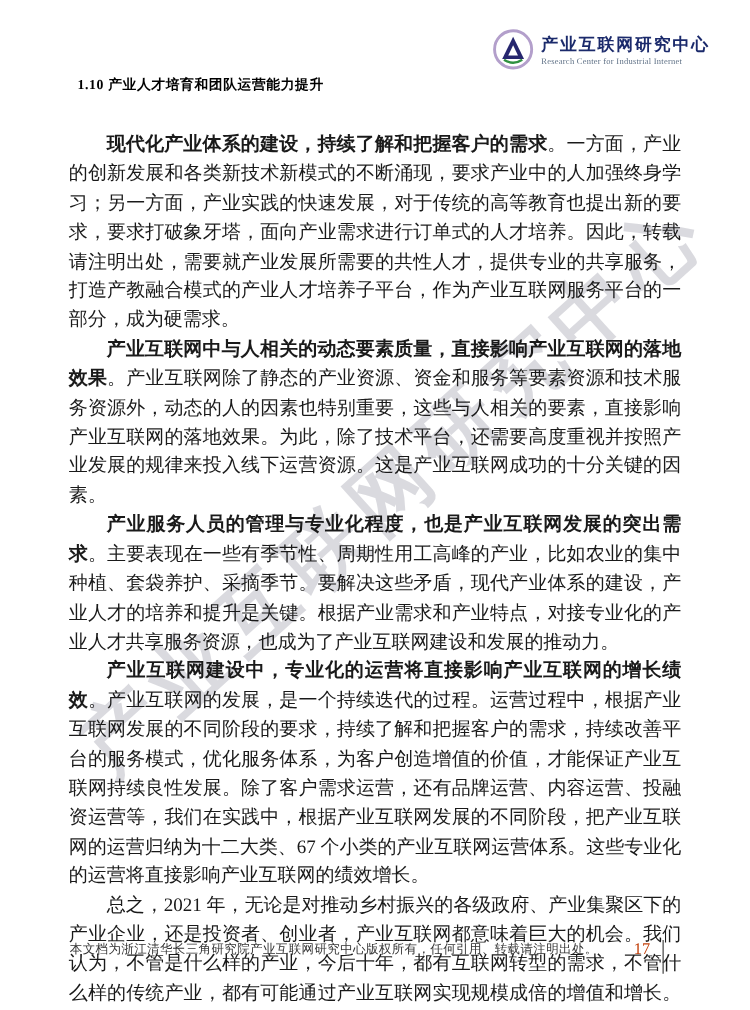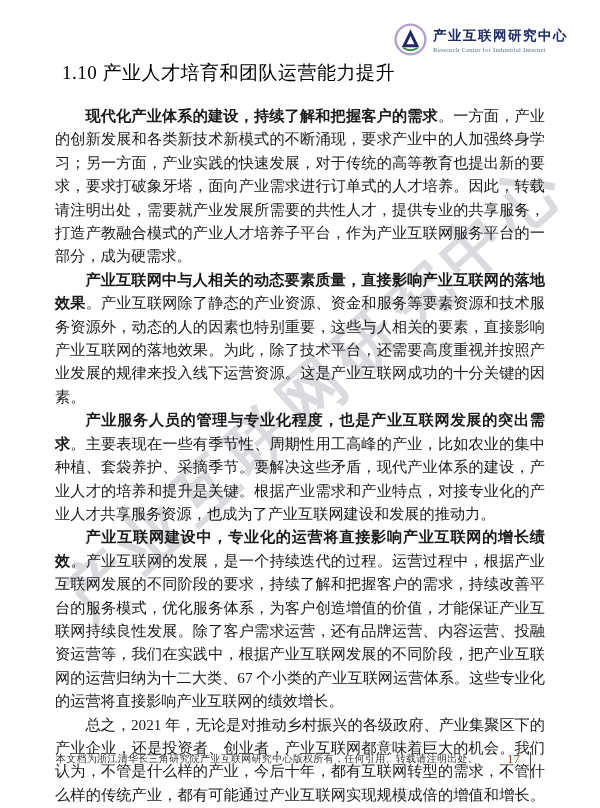--- a/index.html
+++ b/index.html
@@ -39,22 +39,22 @@
     margin-top: 1px;
     white-space: nowrap;
     letter-spacing: 0.2px;
   }
 
   
   .title {
     position: absolute;
     top: 60px;
     left: 62px;
-    font-size: 19px;
-    font-weight: normal;
+    font-size: 11px;
+    font-weight: bold;
     color: #000;
     letter-spacing: 0.5px;
     z-index: 2;
   }
 
   
   .content {
     position: absolute;
     top: 104px;
     left: 55px;

